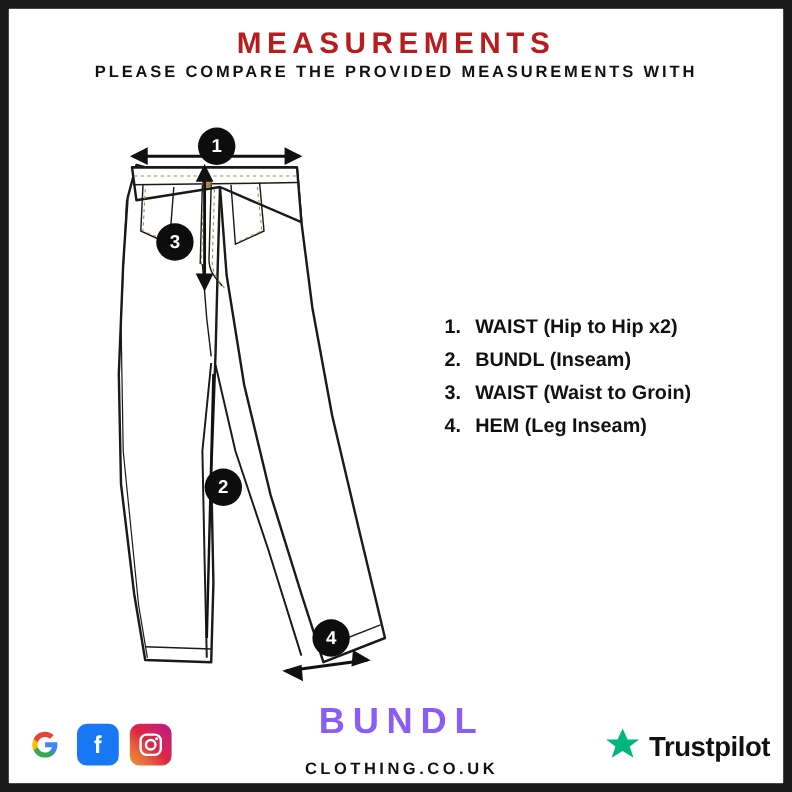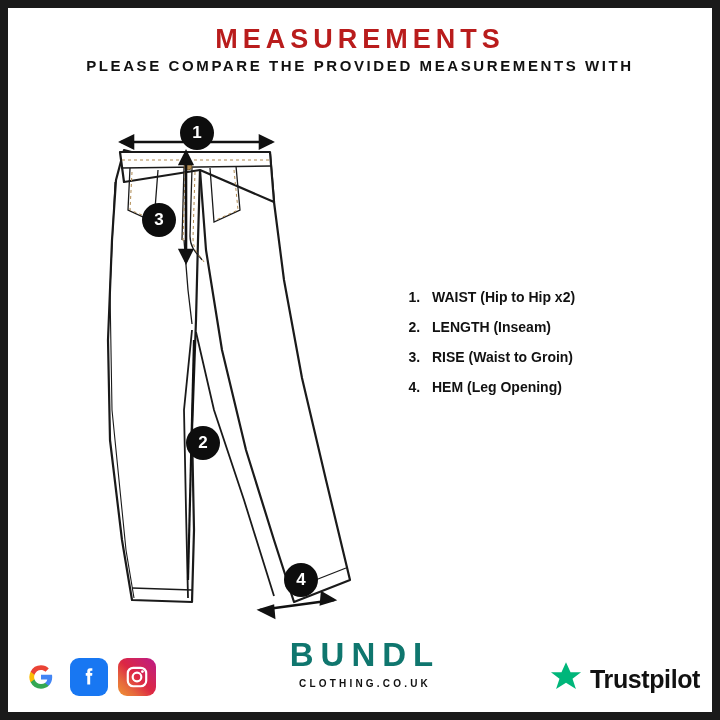--- a/index.html
+++ b/index.html
@@ -62,49 +62,49 @@
     left: 398px;
     top: 282px;
     width: 300px;
   }
   .legend ol {
     margin: 0;
     padding: 0 0 0 26px;
     list-style: decimal;
   }
   .legend li {
-    font-size: 14px;
+    font-size: 18px;
     font-weight: bold;
     color: #111111;
     line-height: 30px;
     padding-left: 8px;
   }
   .legend li span.thin {
     font-weight: bold;
   }
   .footer-logo {
     position: absolute;
     left: 255px;
     top: 638px;
     width: 220px;
     text-align: center;
   }
   .brand {
     font-size: 33px;
     font-weight: bold;
     letter-spacing: 7px;
-    color: #0f766e;
+    color: #8b5cf6;
     line-height: 34px;
   }
   .brand-sub {
-    font-size: 10px;
+    font-size: 15px;
     font-weight: bold;
     letter-spacing: 3.2px;
     color: #111111;
-    margin-top: 6px;
+    margin-top: 19px;
   }
   .socials {
     position: absolute;
     left: 22px;
     top: 658px;
     display: flex;
     gap: 10px;
     align-items: center;
   }
   .social {
@@ -226,23 +226,23 @@
       <span>2</span>
     </div>
     <div class="callout" style="left:196px; top:453px;">
       <span>4</span>
     </div>
   </div>
 
   <div class="legend">
     <ol>
       <li><span class="thin">WAIST (Hip to Hip x2)</span></li>
-      <li><span class="thin">LENGTH (Inseam)</span></li>
-      <li><span class="thin">RISE (Waist to Groin)</span></li>
-      <li><span class="thin">HEM (Leg Opening)</span></li>
+      <li><span class="thin">BUNDL (Inseam)</span></li>
+      <li><span class="thin">WAIST (Waist to Groin)</span></li>
+      <li><span class="thin">HEM (Leg Inseam)</span></li>
     </ol>
   </div>
 
   <div class="footer-logo">
     <div class="brand">BUNDL</div>
     <div class="brand-sub">CLOTHING.CO.UK</div>
   </div>
 
   <div class="socials">
     <div class="social" style="background:#ffffff;">

